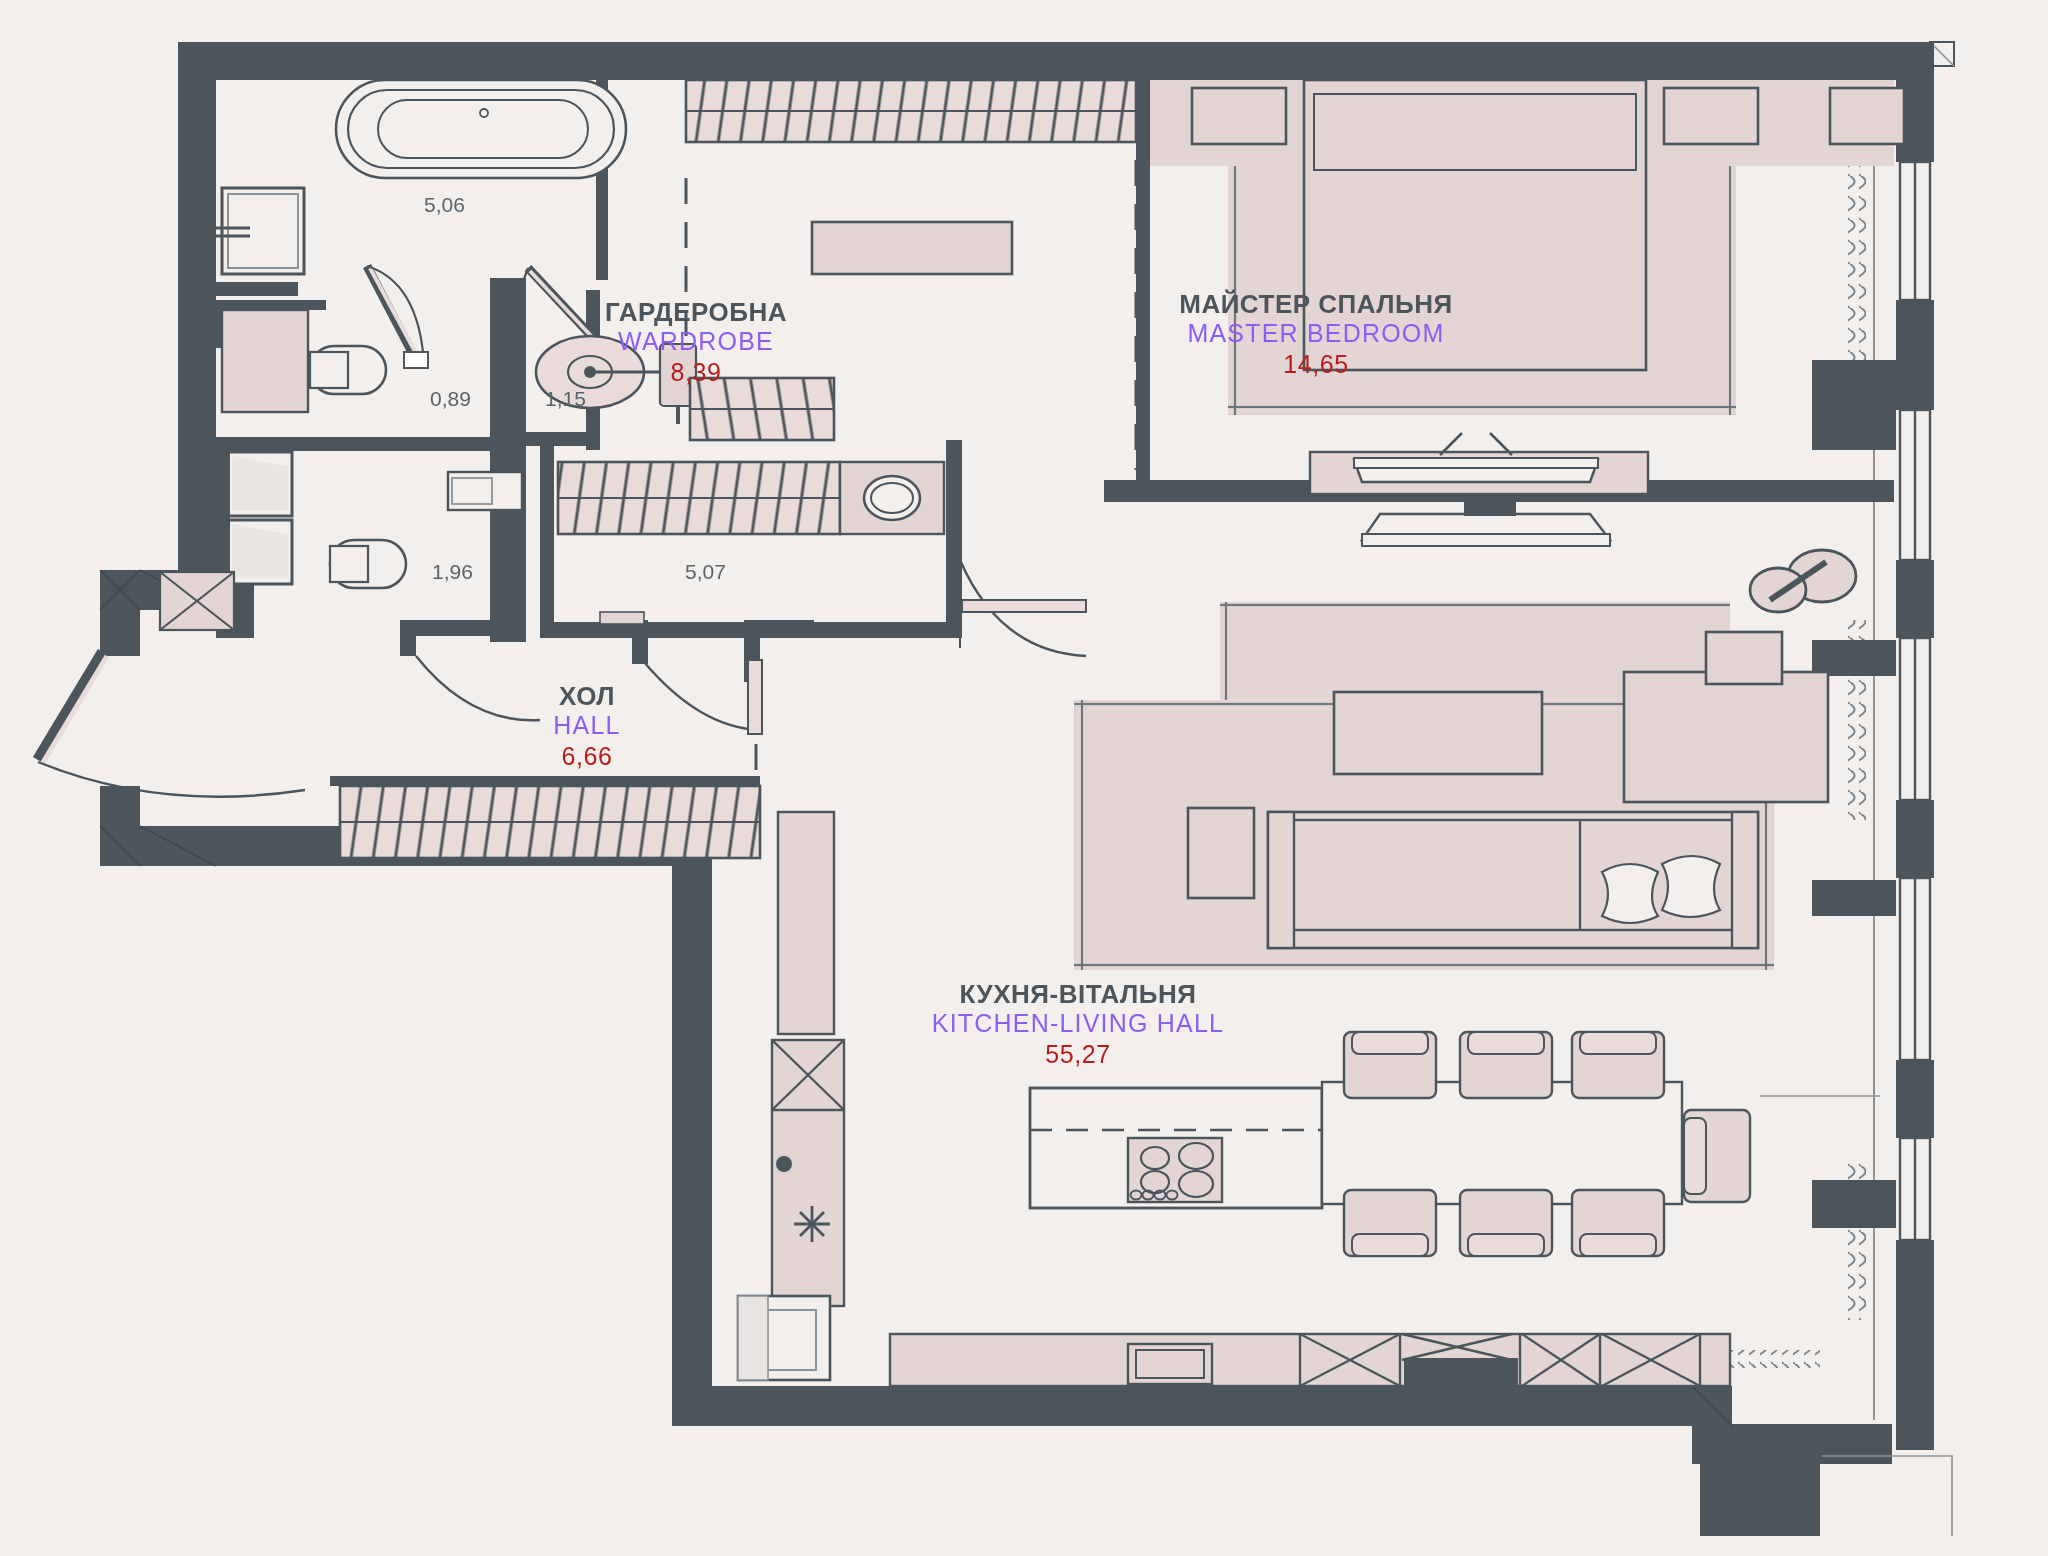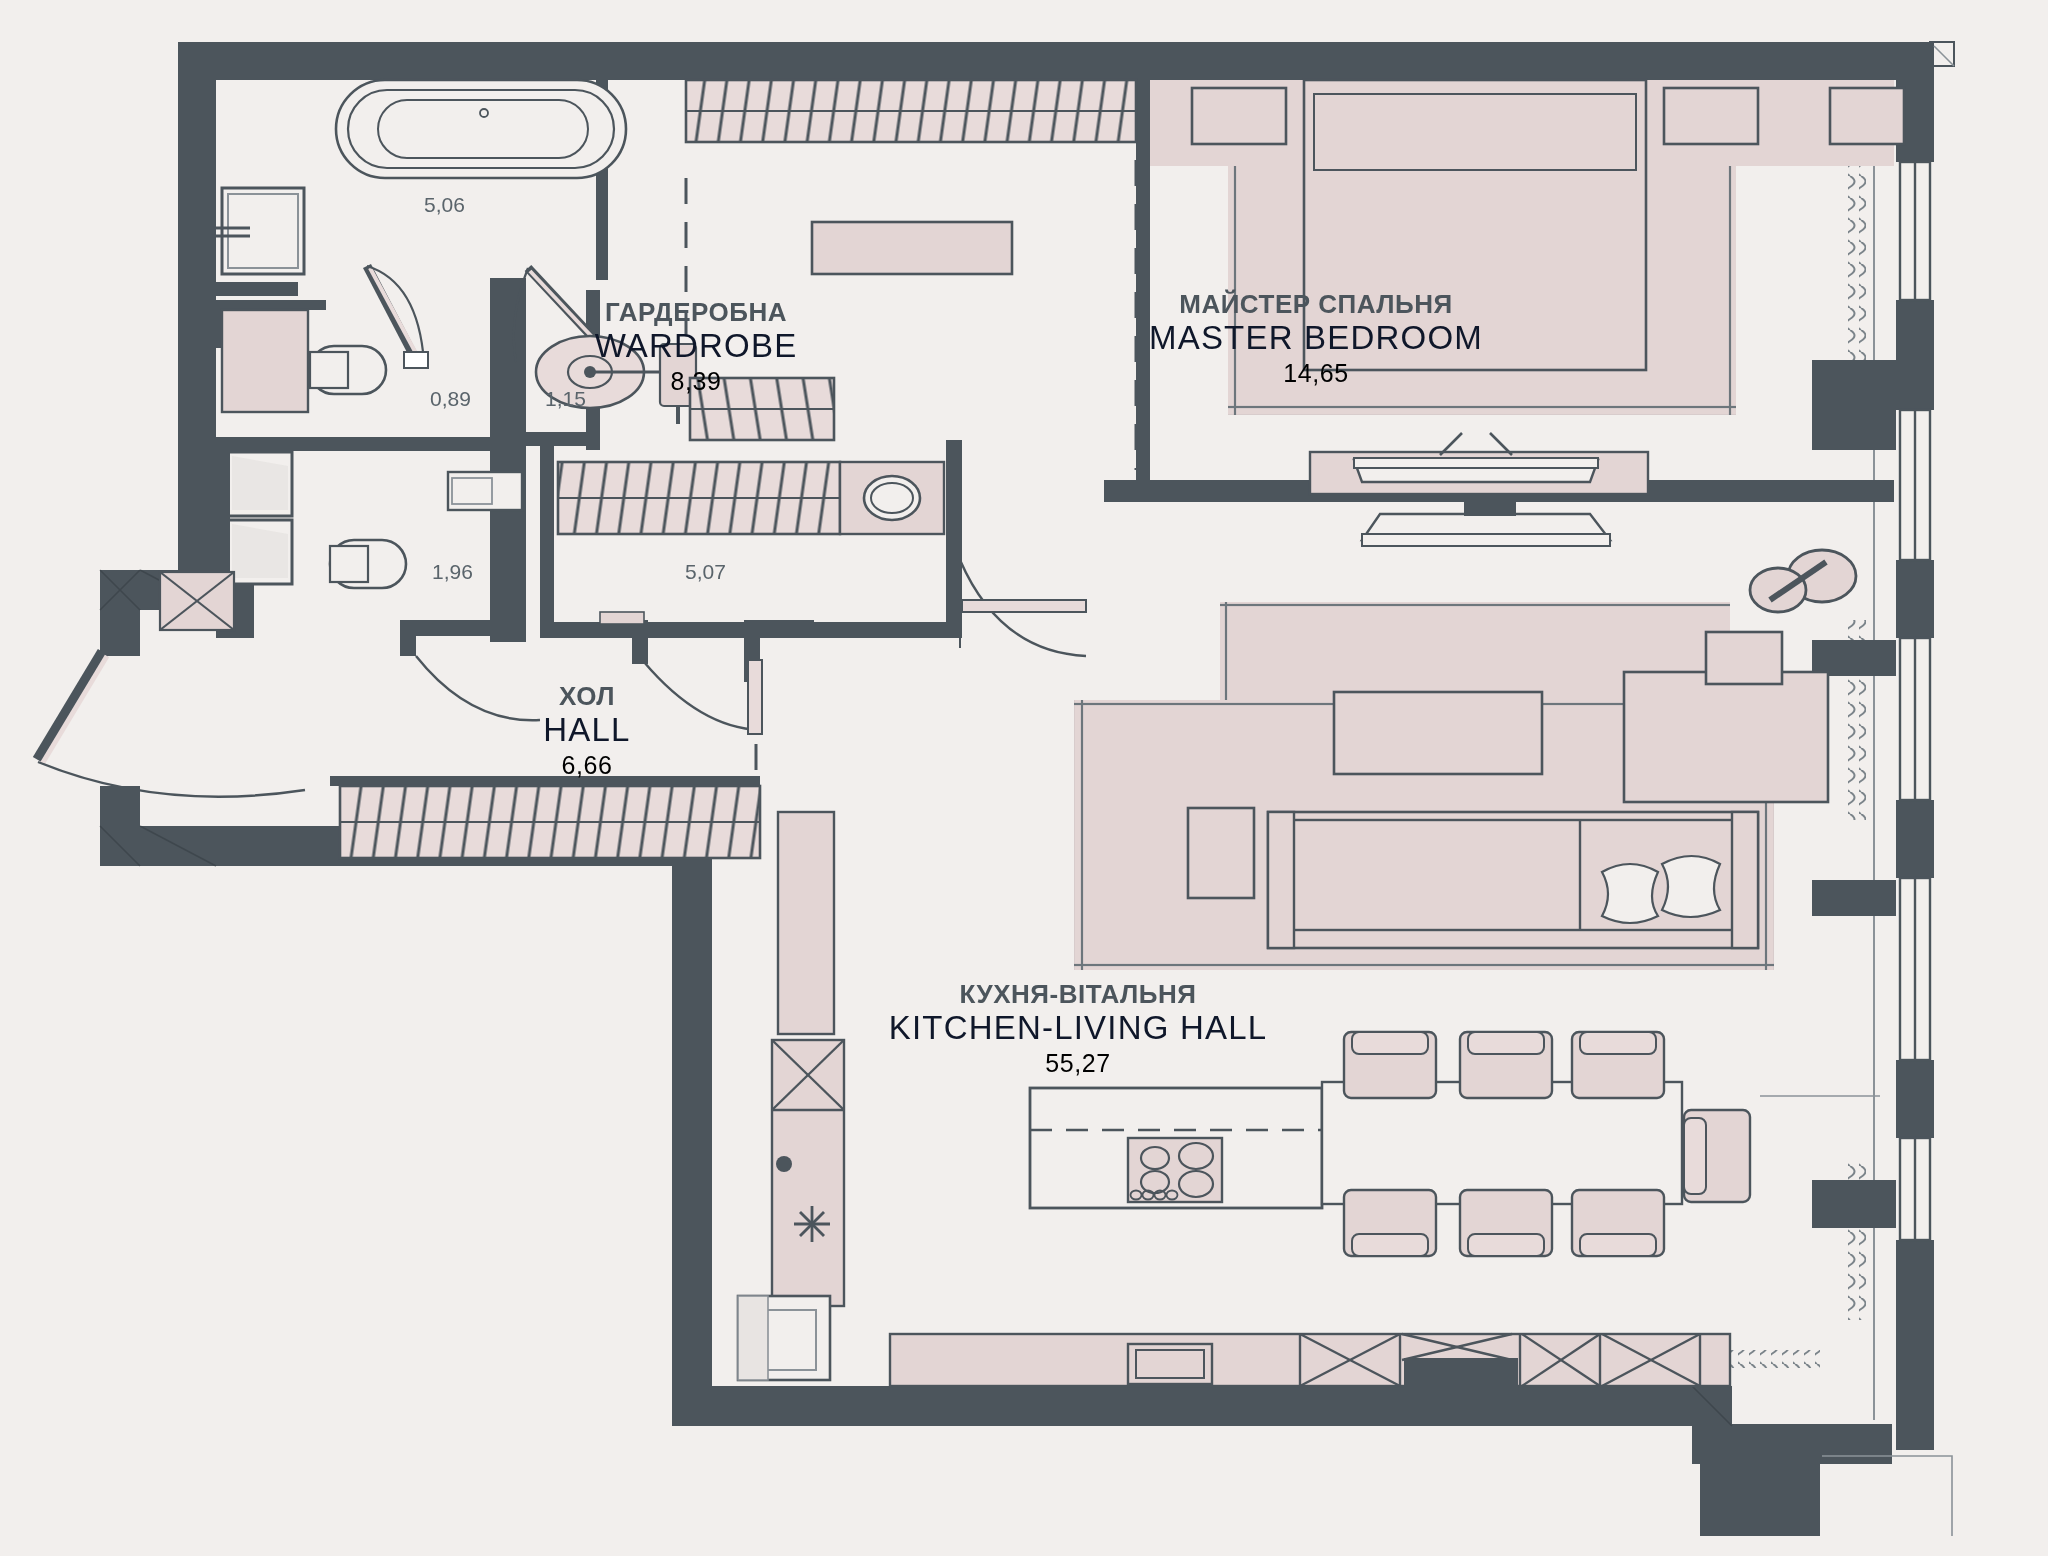--- a/index.html
+++ b/index.html
@@ -1,22 +1,22 @@
 <!DOCTYPE html>
 <html><head>
 <meta charset="utf-8">
 <style>
   html,body{margin:0;padding:0;background:#f2efed;}
   body{font-family:"Liberation Sans",sans-serif;}
   #plan{position:relative;width:2048px;height:1556px;background:#f2efed;overflow:hidden;}
   #plan svg{position:absolute;left:0;top:0;}
   .lbl{position:absolute;text-align:center;color:#4c555c;user-select:none;white-space:nowrap;}
   .lbl .ua{font-weight:bold;font-size:26px;letter-spacing:.5px;line-height:1.12;}
-  .lbl .en{font-size:33px;letter-spacing:1.2px;line-height:1.18;color:#0f172a;}
-  .lbl .ar{font-size:25px;letter-spacing:.6px;line-height:1.2;color:#000000;}
+  .lbl .en{font-size:25px;letter-spacing:1.2px;line-height:1.18;color:#8b5cf6;}
+  .lbl .ar{font-size:25px;letter-spacing:.6px;line-height:1.2;color:#b91c1c;}
   .num{position:absolute;font-size:21px;color:#5a646b;white-space:nowrap;}
 </style>
 </head>
 <body>
 
 <div id="plan">
 
 <svg width="2048" height="1556" viewBox="0 0 2048 1556">
   <defs>
 

